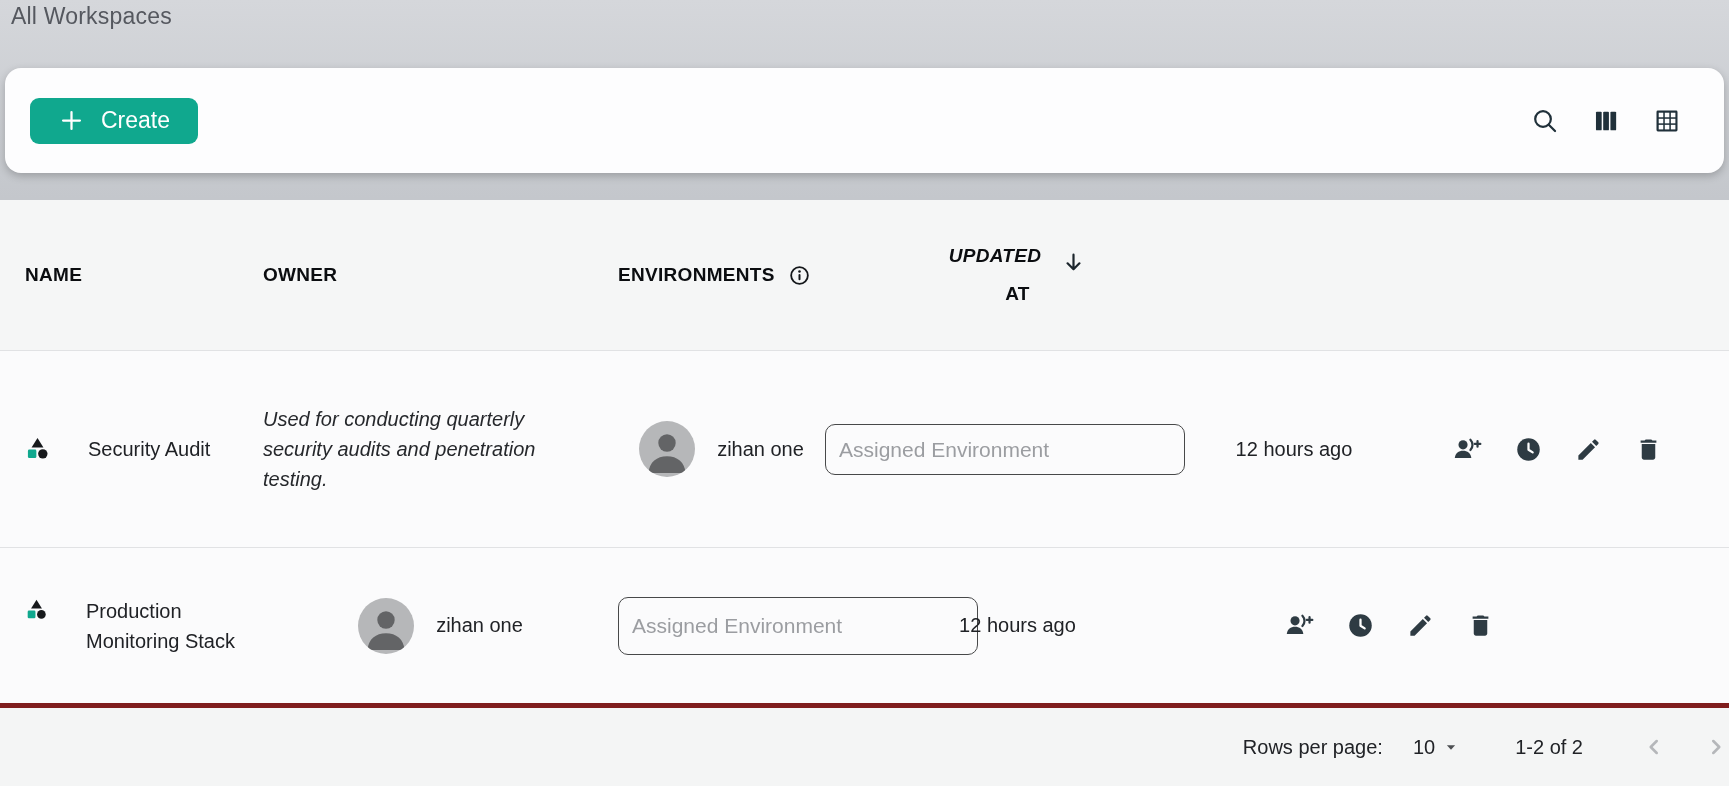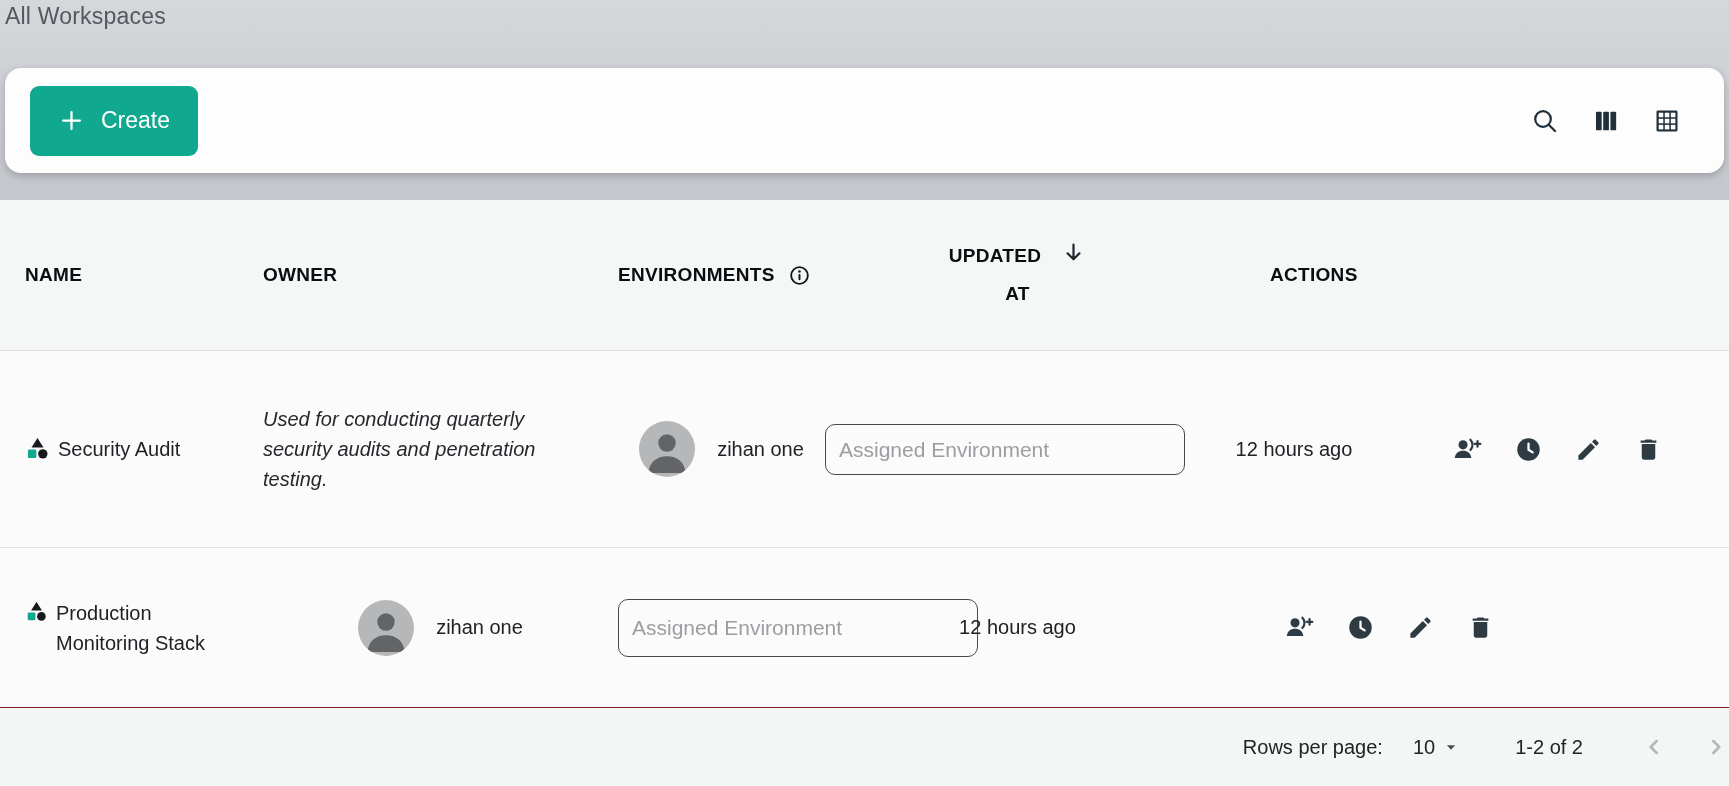--- a/index.html
+++ b/index.html
@@ -6,61 +6,61 @@
   html,body { width:1729px; height:786px; }
   body {
     font-family:"Liberation Sans", sans-serif;
     background:linear-gradient(#d5d7db, #c3c6cb 210px, #c3c6cb);
     position:relative; overflow:hidden;
   }
   svg { display:block; }
 
   
   .page-title {
-    position:absolute; left:5px; top:3px;
+    position:absolute; left:11px; top:3px;
     font-size:23px; color:#55585f; letter-spacing:.2px;
   }
 
   
   .toolbar-card {
     position:absolute; left:5px; right:5px; top:68px; height:105px;
     background:#fdfdfe; border-radius:16px;
     box-shadow:0 3px 8px rgba(0,0,0,.22);
     display:flex; align-items:center; padding:0 43px 0 25px;
   }
   .create-button {
     display:flex; align-items:center; gap:16px;
     background:#10a88e; color:#fff; border:none; cursor:pointer;
-    width:168px; height:70px; border-radius:9px;
+    width:168px; height:46px; border-radius:9px;
     font-family:inherit; font-size:23px; justify-content:center;
   }
   .toolbar-actions { margin-left:auto; display:flex; align-items:center; gap:33px; }
   .icon-button { background:none; border:none; padding:0; cursor:pointer; color:#20303a; }
 
   
   .workspaces-table { position:absolute; left:0; right:0; top:200px; bottom:0; background:#fbfbfc; }
   .trow {
     display:grid;
     grid-template-columns:238px 355px 207px 385px 168px 1fr;
     padding-left:25px; align-items:center;
   }
   .table-header { height:151px; background:#f5f6f6; border-bottom:1px solid #e1e2e4; }
   .th { font-size:19px; font-weight:700; color:#0b0d10; letter-spacing:.3px; }
   .th-env { display:flex; align-items:center; gap:13px; }
   .th-updated { display:flex; flex-direction:column; align-items:center; line-height:38px; }
-  .th-updated .line1 { display:flex; align-items:center; gap:20px; }
+  .th-updated .line1 { display:flex; align-items:flex-end; gap:20px;font-style:italic; }
   .th-updated .sort-arrow { margin-top:-8px; }
   .th-actions { padding-left:60px; }
 
   .body-row { background:#fbfbfc; }
   .row-1 { height:197px; border-bottom:1px solid #e1e2e4; }
-  .row-2 { height:160px; border-bottom:1px solid #7f1d1d; }
+  .row-2 { height:160px; border-bottom:5px solid #7f1d1d; }
 
   .name-cell { display:flex; align-items:center; }
-  .name-inner { display:flex; align-items:flex-start; gap:8px;justify-content:center; }
+  .name-inner { display:flex; align-items:flex-start; gap:38px;justify-content:center; }
   .workspace-icon { margin-top:2px; flex:0 0 auto; }
   .workspace-name { font-size:20px; color:#202226; line-height:30px; max-width:160px; }
 
   .description-cell { font-size:20px; color:#26282c; line-height:30px; width:300px;font-style:italic; }
 
   .owner-cell { display:flex; align-items:center; gap:22px;justify-content:center; }
   .avatar { width:56px; height:56px; flex:0 0 auto; }
   .owner-name { font-size:20px; color:#202226; }
 
   .environment-select {
@@ -166,21 +166,20 @@
       <span class="line1">
         <span>UPDATED</span>
         <span class="sort-arrow">
           <svg width="25" height="25" viewBox="0 0 24 24" fill="none">
               <path d="M12 4.5v14M6.3 12.8L12 18.5l5.7-5.7" stroke="#1c262d" stroke-width="2.1" stroke-linecap="round" stroke-linejoin="round"></path>
             </svg>
         </span>
       </span>
       <span>AT</span>
     </div>
-    <div class="th th-actions">ACTIONS</div>
   </div>
 
   <div class="trow body-row row-1">
     <div class="name-cell">
       <span class="name-inner">
         <span class="workspace-icon">
           <svg width="25" height="25" viewBox="0 0 24 24">
               <path d="M12 1.8L17.7 11H6.3z" fill="#17191c"></path>
               <rect x="2.8" y="13" width="8.1" height="8.1" rx="1.3" fill="#10a88e"></rect>
               <circle cx="17.1" cy="17.1" r="4.5" fill="#17191c"></circle>

